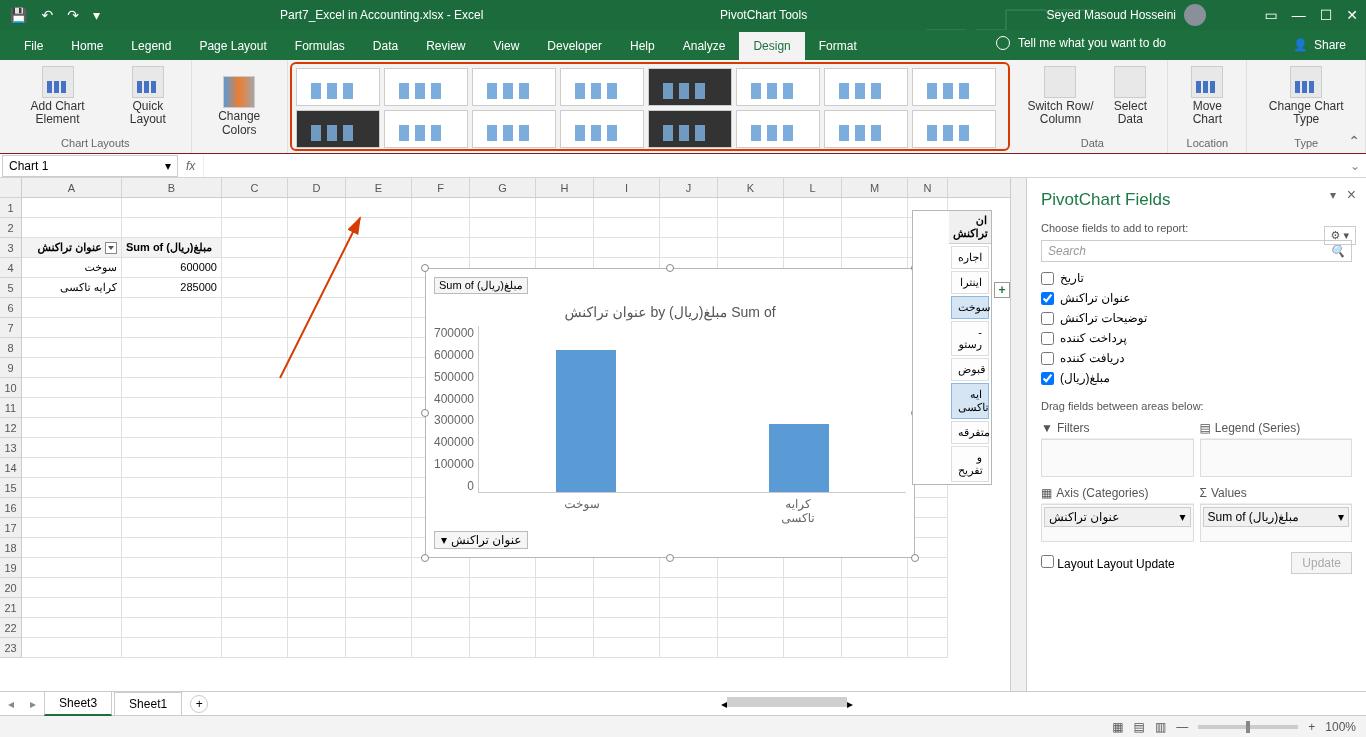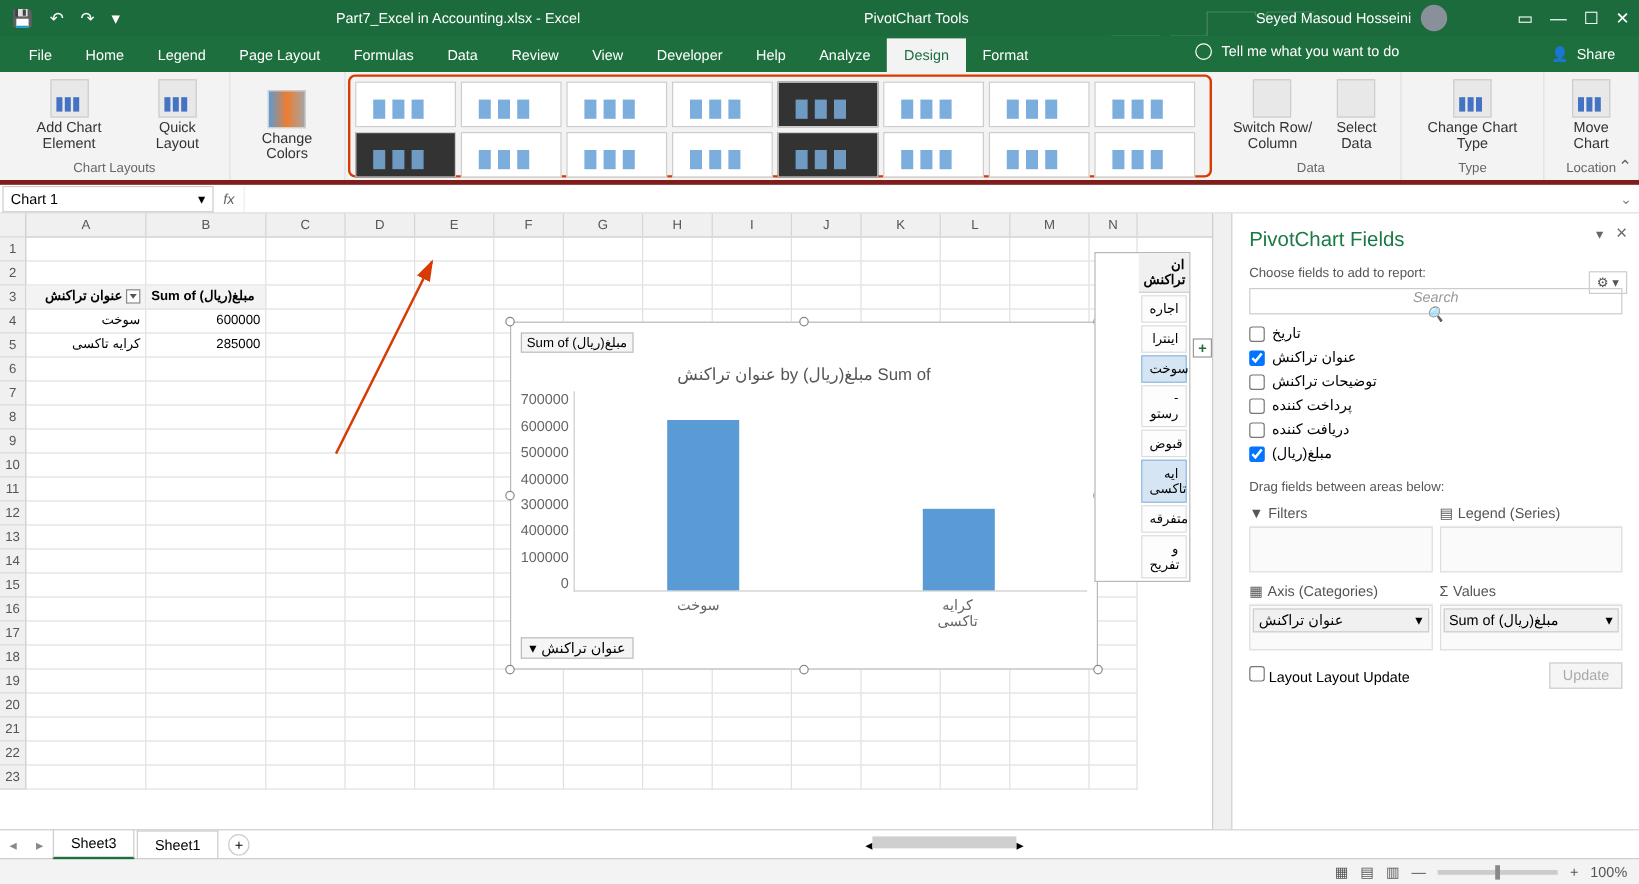--- a/index.html
+++ b/index.html
@@ -12,21 +12,21 @@
 .titlebar .user{position:absolute;right:160px;display:flex;align-items:center;gap:8px;}
 .titlebar .avatar{width:22px;height:22px;border-radius:50%;background:#8a9099;}
 .titlebar .wbtns{position:absolute;right:8px;display:flex;gap:14px;}
 .titlebar .wbtns span{font-size:14px;}
 .ribbon-tabs{height:30px;background:#1e6f3e;display:flex;align-items:flex-end;color:#fff;padding-left:10px;position:relative;}
 .ribbon-tabs .tab{padding:7px 14px;cursor:pointer;}
 .ribbon-tabs .tab.active{background:#f3f3f3;color:#1e6f3e;}
 .tellme{position:absolute;right:200px;display:flex;align-items:center;gap:8px;top:6px;}
 .bulb{width:14px;height:14px;border:1px solid #fff;border-radius:50%;}
 .share{position:absolute;right:20px;top:8px;display:flex;align-items:center;gap:6px;}
-.ribbon{height:94px;background:#f3f3f3;border-bottom:4px solid #7f1d1d;display:flex;position:relative;}
+.ribbon{height:94px;background:#f3f3f3;border-bottom:1px solid #7f1d1d;display:flex;position:relative;}
 .rgroup{border-right:1px solid #e0e0e0;padding:4px 8px;display:flex;flex-direction:column;align-items:center;justify-content:space-between;}
 .rgroup .lbl{font-size:11px;color:#666;margin-top:2px;}
 .rgroup .btns{display:flex;gap:6px;flex:1;align-items:flex-start;}
 .rbtn{display:flex;flex-direction:column;align-items:center;gap:2px;padding:2px;text-align:center;font-size:11px;line-height:1.1;color:#333;cursor:pointer;}
 .rbtn .ic{width:32px;height:32px;background:#e8e8e8;border:1px solid #ccc;position:relative;}
 .ic-chart::after{content:"";position:absolute;bottom:4px;left:4px;width:5px;height:12px;background:#4472c4;box-shadow:7px 0 0 #4472c4,14px 0 0 #4472c4;}
 .styles-gal{border:2px solid #d83b01;border-radius:6px;padding:4px;margin:2px;display:flex;flex-direction:column;gap:4px;flex:0 0 720px;}
 .styles-row{display:flex;gap:4px;}
 .style-thumb{width:84px;height:38px;background:#fff;border:1px solid #ccc;position:relative;cursor:pointer;}
 .style-thumb.dark{background:#333;}
@@ -63,21 +63,21 @@
 .chart-filter{font-size:11px;border:1px solid #bbb;padding:1px 6px;display:inline-flex;align-items:center;gap:4px;margin-top:6px;background:#f5f5f5;direction:rtl;}
 .slicer{position:absolute;top:32px;left:912px;width:80px;background:#fff;border:1px solid #b7b7b7;padding-left:36px;}
 .slicer-hdr{background:#f0f0f0;padding:3px 4px;font-size:11px;font-weight:bold;text-align:right;border-bottom:1px solid #ccc;}
 .slicer-item{padding:4px 6px;font-size:11px;text-align:right;border:1px solid #ddd;margin:2px;background:#fdfdfd;cursor:pointer;}
 .slicer-item.sel{background:#d5e5f4;border-color:#8eb8e0;}
 .slicer-plus{width:16px;height:16px;background:#fff;border:1px solid #999;color:#1e6f3e;text-align:center;line-height:14px;font-weight:bold;position:absolute;right:-20px;top:74px;}
 .vscroll{width:16px;background:#f0f0f0;border-left:1px solid #ccc;}
 .fieldpane{width:340px;border-left:1px solid #ccc;background:#fff;display:flex;flex-direction:column;padding:6px 14px;overflow:hidden;}
 .fieldpane h2{font-size:17px;color:#1a7a43;font-weight:normal;margin:6px 0;}
 .fp-sub{font-size:11px;color:#555;margin:6px 0;}
-.fp-search{border:1px solid #ccc;height:22px;display:flex;align-items:center;padding:0 6px;color:#999;font-size:11px;font-style:italic;margin-bottom:6px;justify-content:space-between;flex-direction:column;}
+.fp-search{border:1px solid #ccc;height:22px;display:flex;align-items:center;padding:0 6px;color:#999;font-size:11px;font-style:italic;margin-bottom:6px;justify-content:space-between;}
 .fp-field{display:flex;align-items:center;gap:6px;padding:3px 0;font-size:11.5px;}
 .fp-field input{width:13px;height:13px;}
 .fp-drag{font-size:11px;color:#555;margin:12px 0 6px;}
 .fp-areas{display:grid;grid-template-columns:1fr 1fr;gap:6px;}
 .fp-area{border:0;}
 .fp-area-hdr{font-size:11px;color:#555;padding:3px 0;display:flex;align-items:center;gap:4px;border-bottom:1px solid #eee;}
 .fp-drop{border:1px solid #ddd;min-height:38px;background:#fafafa;padding:2px;}
 .fp-chip{background:#f0f0f0;border:1px solid #ccc;font-size:11px;padding:2px 4px;display:flex;justify-content:space-between;align-items:center;}
 .fp-defer{display:flex;align-items:center;justify-content:space-between;margin-top:10px;font-size:11px;}
 .fp-defer button{padding:3px 10px;border:1px solid #ccc;background:#f5f5f5;color:#aaa;}
@@ -205,33 +205,33 @@
           <div class="ic"></div>
           <span>Select Data</span>
         </div>
     </div>
     <div class="lbl">Data</div>
   </div>
   <div class="rgroup">
     <div class="btns">
         <div class="rbtn">
           <div class="ic ic-chart"></div>
-          <span>Change Chart Type</span>
+          <span>Move Chart</span>
         </div>
       </div>
-    <div class="lbl">Type</div>
+    <div class="lbl">Location</div>
   </div>
   <div class="rgroup">
     <div class="btns">
         <div class="rbtn">
           <div class="ic ic-chart"></div>
-          <span>Move Chart</span>
+          <span>Change Chart Type</span>
         </div>
       </div>
-    <div class="lbl">Location</div>
+    <div class="lbl">Type</div>
   </div>
   <div class="ribbon-collapse">⌃</div>
 </div>
 
 <div class="namebox-row">
   <div class="namebox">
       <span>Chart 1</span>
       <span>▾</span>
     </div>
   <div class="fx">fx</div>

